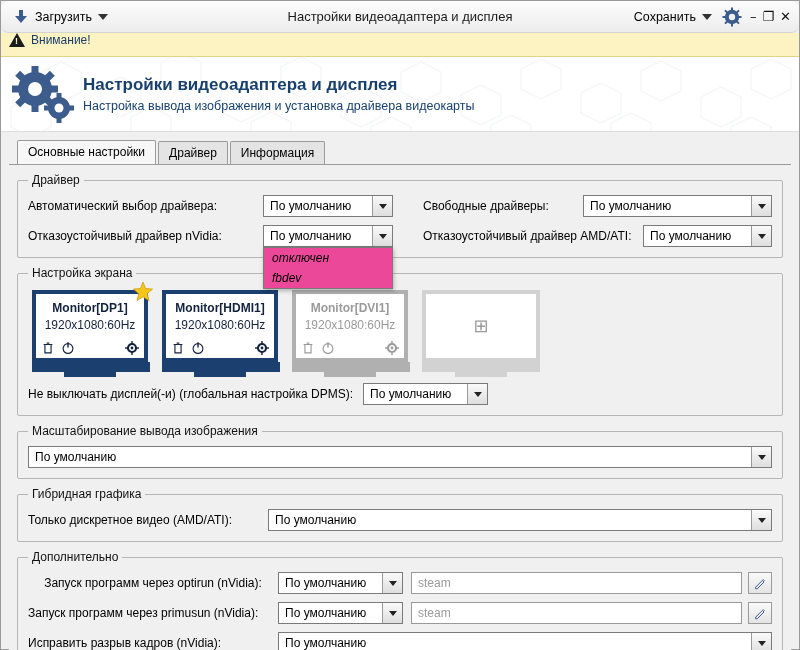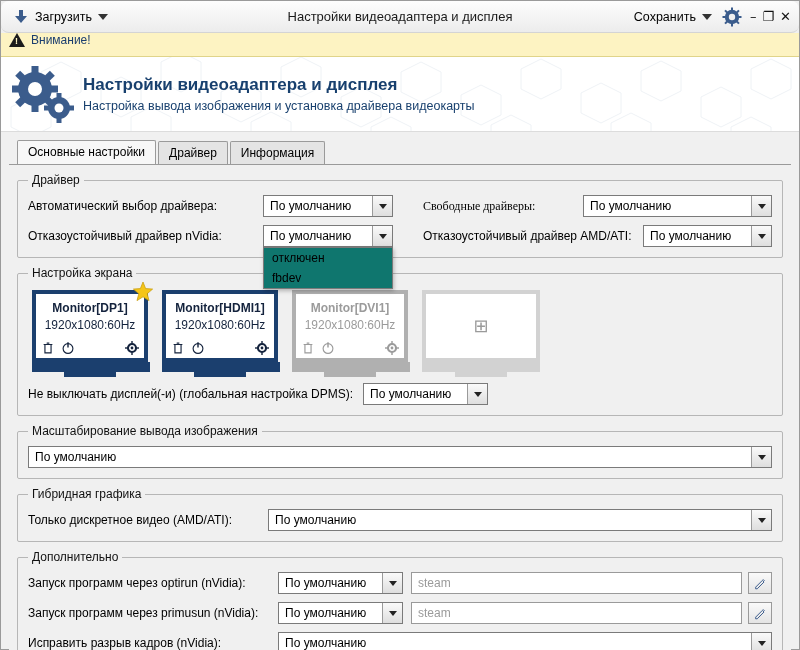--- a/index.html
+++ b/index.html
@@ -124,22 +124,23 @@
   .txtbox {
     height:22px; border:1px solid #9a9a9a; background:#fff; display:flex; align-items:center;
     padding:0 6px; color:#9a9a9a; font-size:12px;
   }
   .editbtn {
     width:24px; height:22px; border:1px solid #9a9a9a; background:linear-gradient(#fafafa,#e4e4e4);
     display:flex; align-items:center; justify-content:center; cursor:pointer;
   }
   
   .dropdown {
-    position:absolute; border:1px solid #7a7a7a; background:#0f766e; z-index:30;
+    position:absolute; border:1px solid #7a7a7a; background:#ec4899; z-index:30;
     box-shadow:1px 2px 4px rgba(0,0,0,0.25);
+    font-style:italic;
   }
   .dropdown div { padding:3px 8px; font-size:12px; cursor:pointer; }
   
   .monitors { display:flex; gap:14px; margin-top:4px; padding-left:4px; }
   .monitor { width:116px; }
   .mon-screen {
     height:72px; border:4px solid #1b3f6e; background:#fff;
     display:flex; flex-direction:column; align-items:center; justify-content:flex-start;
     padding-top:7px; position:relative; cursor:pointer;
   }
@@ -283,21 +284,21 @@
     <fieldset>
       <legend>Драйвер</legend>
       <div class="row" style="margin-top:2px;">
         <span class="lbl" style="width:235px;">Автоматический выбор драйвера:</span>
         <div class="combo" style="width:130px;">
           <span class="val">По умолчанию</span>
           <span class="arrow">
               <i></i>
             </span>
         </div>
-        <span class="lbl" style="margin-left:30px; width:160px;font-family:Liberation Serif, serif;">Свободные драйверы:</span>
+        <span class="lbl" style="margin-left:30px; width:160px;">Свободные драйверы:</span>
         <div class="combo" style="flex:1 1 auto;">
           <span class="val">По умолчанию</span>
           <span class="arrow">
               <i></i>
             </span>
         </div>
       </div>
       <div class="row" style="margin-top:8px;">
         <span class="lbl" style="width:235px;">Отказоустойчивый драйвер nVidia:</span>
         <div class="combo" style="width:130px; position:relative;">
@@ -454,21 +455,21 @@
               <i></i>
             </span>
         </div>
       </div>
     </fieldset>
 
     <fieldset>
       <legend>Дополнительно</legend>
 
       <div class="row" style="margin-top:2px;">
-        <span class="lbl" style="width:250px;">Запуск программ через optirun (nVidia):</span>
+        <span class="lbl" style="width:250px;text-align:center;">Запуск программ через optirun (nVidia):</span>
         <div class="combo" style="width:125px;">
           <span class="val">По умолчанию</span>
           <span class="arrow">
               <i></i>
             </span>
         </div>
         <div class="txtbox" style="flex:1 1 auto; margin-left:8px;">
           <span>steam</span>
         </div>
         <div class="editbtn" style="margin-left:6px;">

